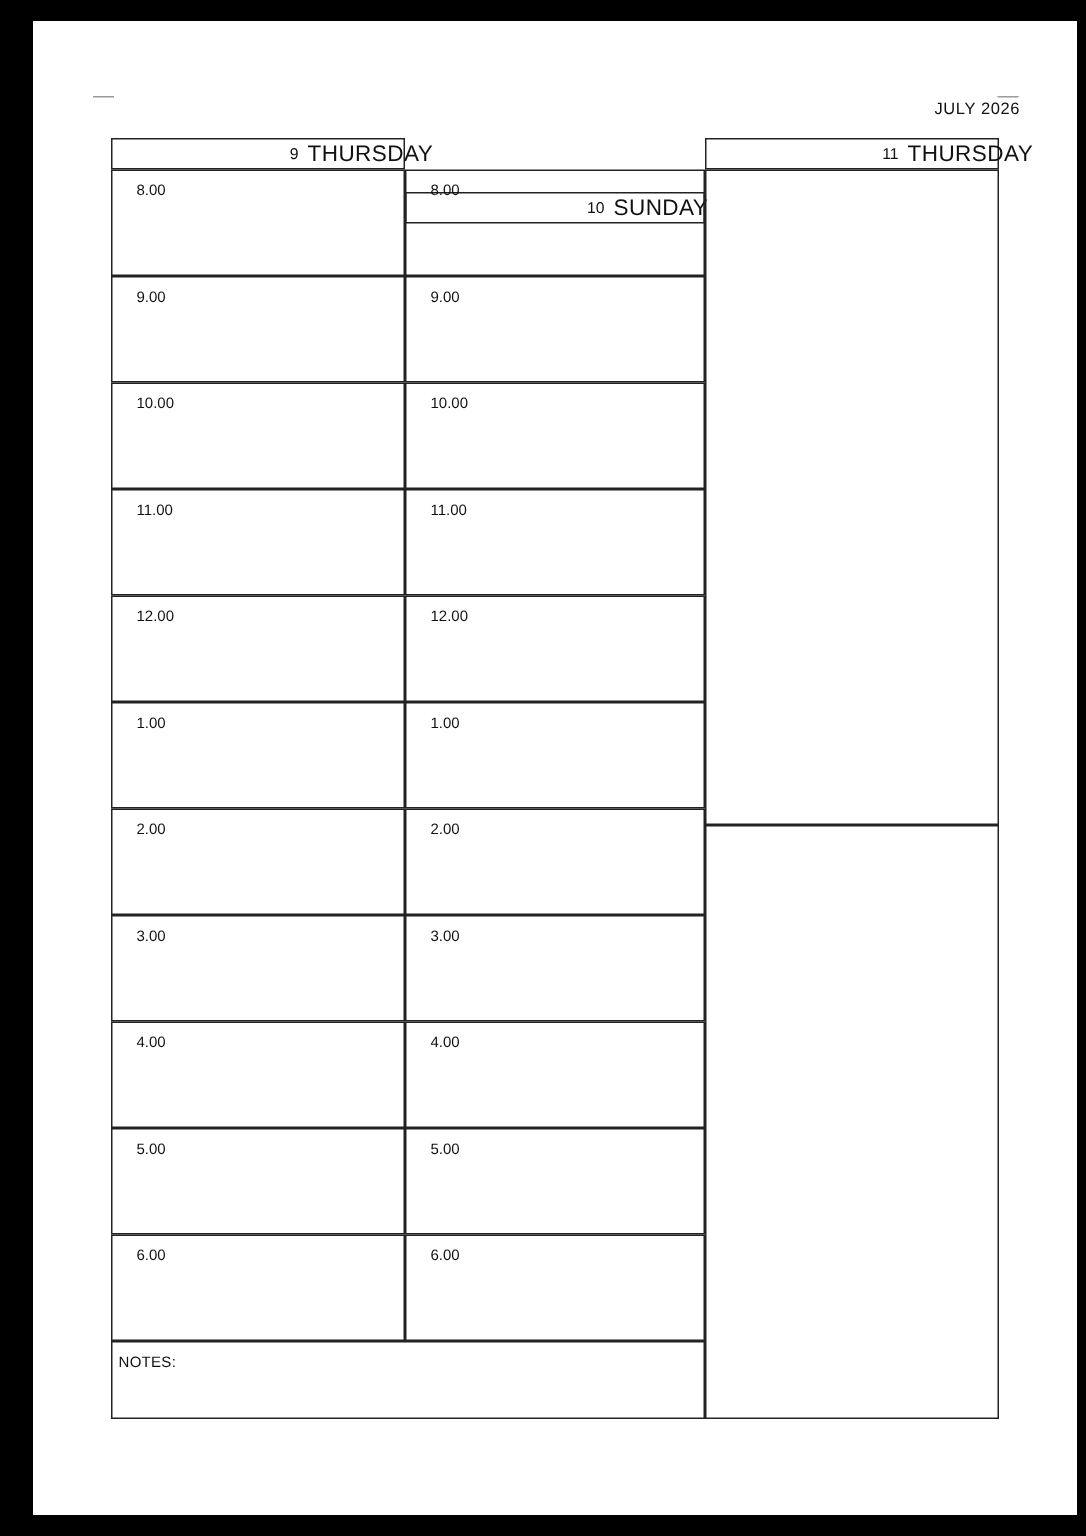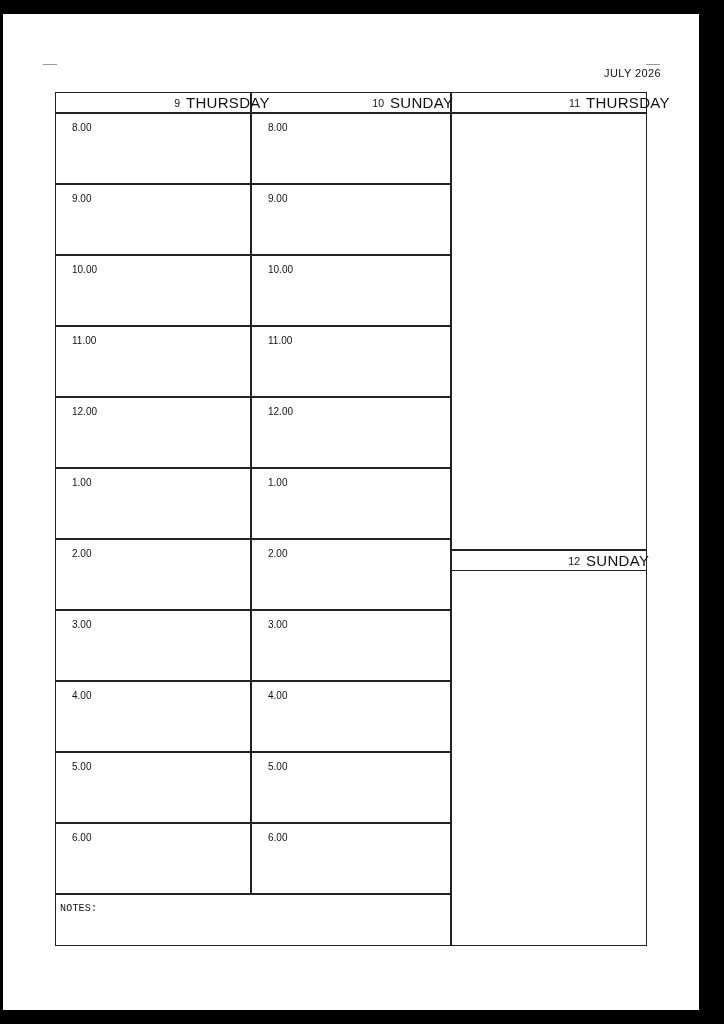--- a/index.html
+++ b/index.html
@@ -8,21 +8,21 @@
     background: #000000;
   }
   body {
     width: 724px;
     height: 1024px;
     font-family: "Liberation Sans", sans-serif;
     overflow: hidden;
   }
   .page {
     position: absolute;
-    left: 3px;
+    left: 22px;
     top: 14px;
     width: 696px;
     height: 996px;
     background: #ffffff;
     box-sizing: border-box;
   }
   .sheet {
     position: absolute;
     left: 0;
     top: 0;
@@ -70,21 +70,21 @@
     position: absolute;
     left: 0;
     top: 0;
     height: 21px;
     box-sizing: border-box;
     border: 1px solid #222222;
     display: flex;
     align-items: center;
   }
   .hdr-thu { left: 0; width: 196px; }
-  .hdr-fri { left: 196px; width: 200px; }
+  .hdr-fri { left: 196px; width: 200px; margin-top: 36px; }
   .hdr-sat { left: 396px; width: 196px; }
   .hdr-num {
     flex: 0 0 auto;
     padding-right: 6px;
     font-size: 10.5px;
     text-align: right;
     color: #111111;
   }
   .hdr-num-thu { width: 124px; }
   .hdr-num-fri { width: 132px; }
@@ -206,26 +206,21 @@
       <div class="hourcell" style="left:196px;width:200px;top:163px;height:71px;"><span>10.00</span></div>
       <div class="hourcell" style="left:196px;width:200px;top:234px;height:71px;"><span>11.00</span></div>
       <div class="hourcell" style="left:196px;width:200px;top:305px;height:71px;"><span>12.00</span></div>
       <div class="hourcell" style="left:196px;width:200px;top:376px;height:71px;"><span>1.00</span></div>
       <div class="hourcell" style="left:196px;width:200px;top:447px;height:71px;"><span>2.00</span></div>
       <div class="hourcell" style="left:196px;width:200px;top:518px;height:71px;"><span>3.00</span></div>
       <div class="hourcell" style="left:196px;width:200px;top:589px;height:71px;"><span>4.00</span></div>
       <div class="hourcell" style="left:196px;width:200px;top:660px;height:71px;"><span>5.00</span></div>
       <div class="hourcell" style="left:196px;width:200px;top:731px;height:71px;"><span>6.00</span></div>
 
-      <div class="notes-cell" style="top:802px;height:52px;font-family:Liberation Mono, monospace;"><span>NOTES:</span></div>
+      <div class="notes-cell" style="top:802px;height:52px;"><span>NOTES:</span></div>
 
       <div class="weekend-block wk-sat"></div>
 
       <div class="wk-sun-body"></div>
-      <div class="wk-sun-hdr">
-        <div class="hdr-num hdr-num-sat">12</div>
-        <div class="hdr-sep"></div>
-        <div class="hdr-day">SUNDAY</div>
-      </div>
 
     </div>
   </div>
 </div>
 
 </body></html>

